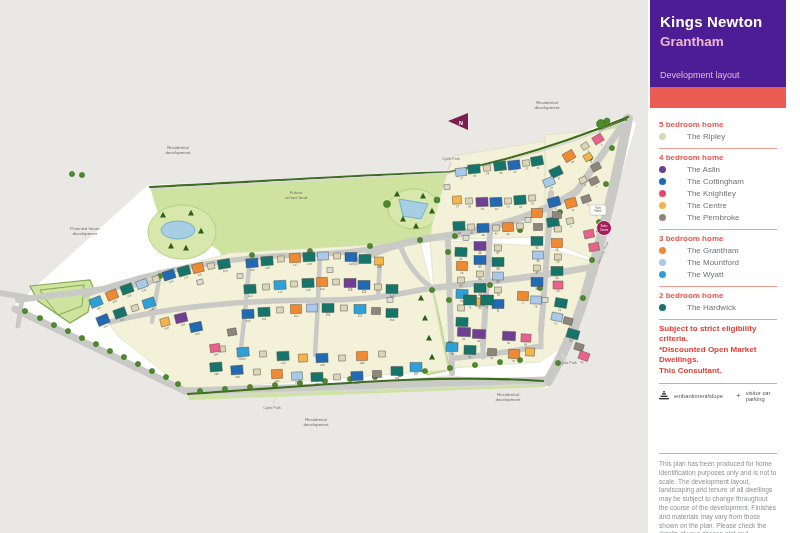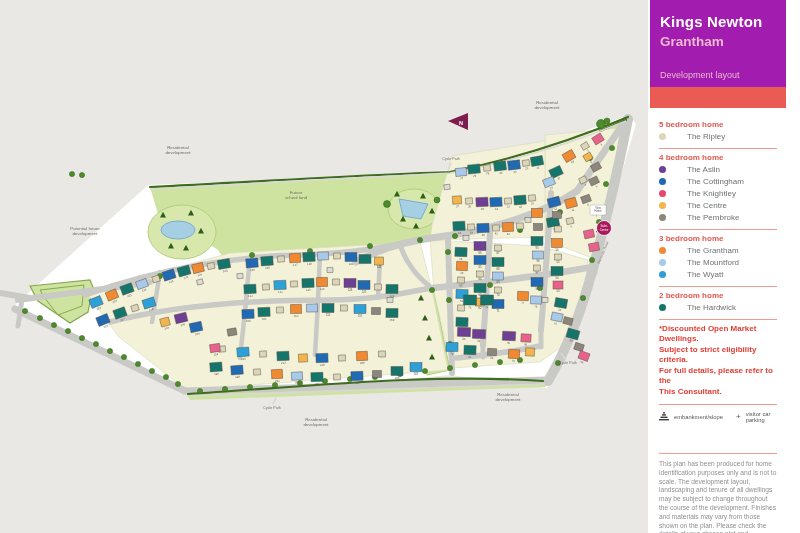--- a/index.html
+++ b/index.html
@@ -1,20 +1,20 @@
 <!DOCTYPE html>
 <html><head>
 <meta charset="utf-8">
 <style>
   html,body{margin:0;padding:0;background:#ffffff;font-family:"Liberation Sans",sans-serif;}
   .canvas{position:relative;width:800px;height:533px;overflow:hidden;background:#ffffff;}
   #site-map{position:absolute;left:0;top:0;width:648px;height:533px;display:block;}
   #site-map text{font-family:"Liberation Sans",sans-serif;}
   aside.sidebar{position:absolute;left:650px;top:0;width:136px;height:533px;background:#ffffff;}
-  .sb-header{background:#a21caf;padding:13px 10px 10px 10px;height:64px;}
+  .sb-header{background:#4c1d95;padding:13px 10px 10px 10px;height:64px;}
   .sb-header h1{margin:0;font-size:15px;line-height:17px;color:#ffffff;font-weight:bold;letter-spacing:.2px;}
   .sb-header h2{margin:4px 0 0 0;font-size:13.5px;line-height:15px;color:#ecb9cf;font-weight:bold;}
   .sb-tagline{margin-top:21px;font-size:9px;color:#ecb9cf;}
   .accent{height:21px;background:#ea5b53;}
   .legend{padding:8px 9px 0 9px;}
   .lg-head{color:#e4574d;font-size:8px;font-weight:bold;margin:4px 0 3px 0;}
   .lg-item{display:flex;align-items:center;gap:21px;margin:3px 0;}
   .lg-dot{width:7px;height:7px;border-radius:50%;flex:0 0 auto;}
   .lg-name{font-size:8px;color:#6f7173;}
   .divider{border-top:1px solid #f29b91;margin:7px 0 4px 0;}
@@ -850,23 +850,22 @@
         <div class="divider"></div>
         <div class="lg-head">2 bedroom home</div>
         <div class="lg-item">
           <span class="lg-dot" style="background: rgb(21, 117, 107);"></span>
           <span class="lg-name">The Hardwick</span>
         </div>
         <div class="divider"></div>
       </div>
 
     <div class="note" id="note">
+        <p>Subject to strict eligibility criteria.</p>
         <p>*Discounted Open Market Dwellings.</p>
-        <p>Subject to strict eligibility criteria.</p>
-        <p>For full details, please refer to the</p>
         <p>This Consultant.</p>
       </div>
     <div class="divider" style="margin-left:9px;margin-right:9px;"></div>
 
     <div class="symbols">
       <span class="emb-icon">
         <svg width="10" height="9" viewBox="0 0 10 9">
           <rect x="0" y="7" width="10" height="1.4" fill="#3a3a3a"></rect>
           <rect x="1.5" y="4.6" width="7" height="1.4" fill="#3a3a3a"></rect>
           <rect x="3" y="2.2" width="4" height="1.4" fill="#3a3a3a"></rect>

